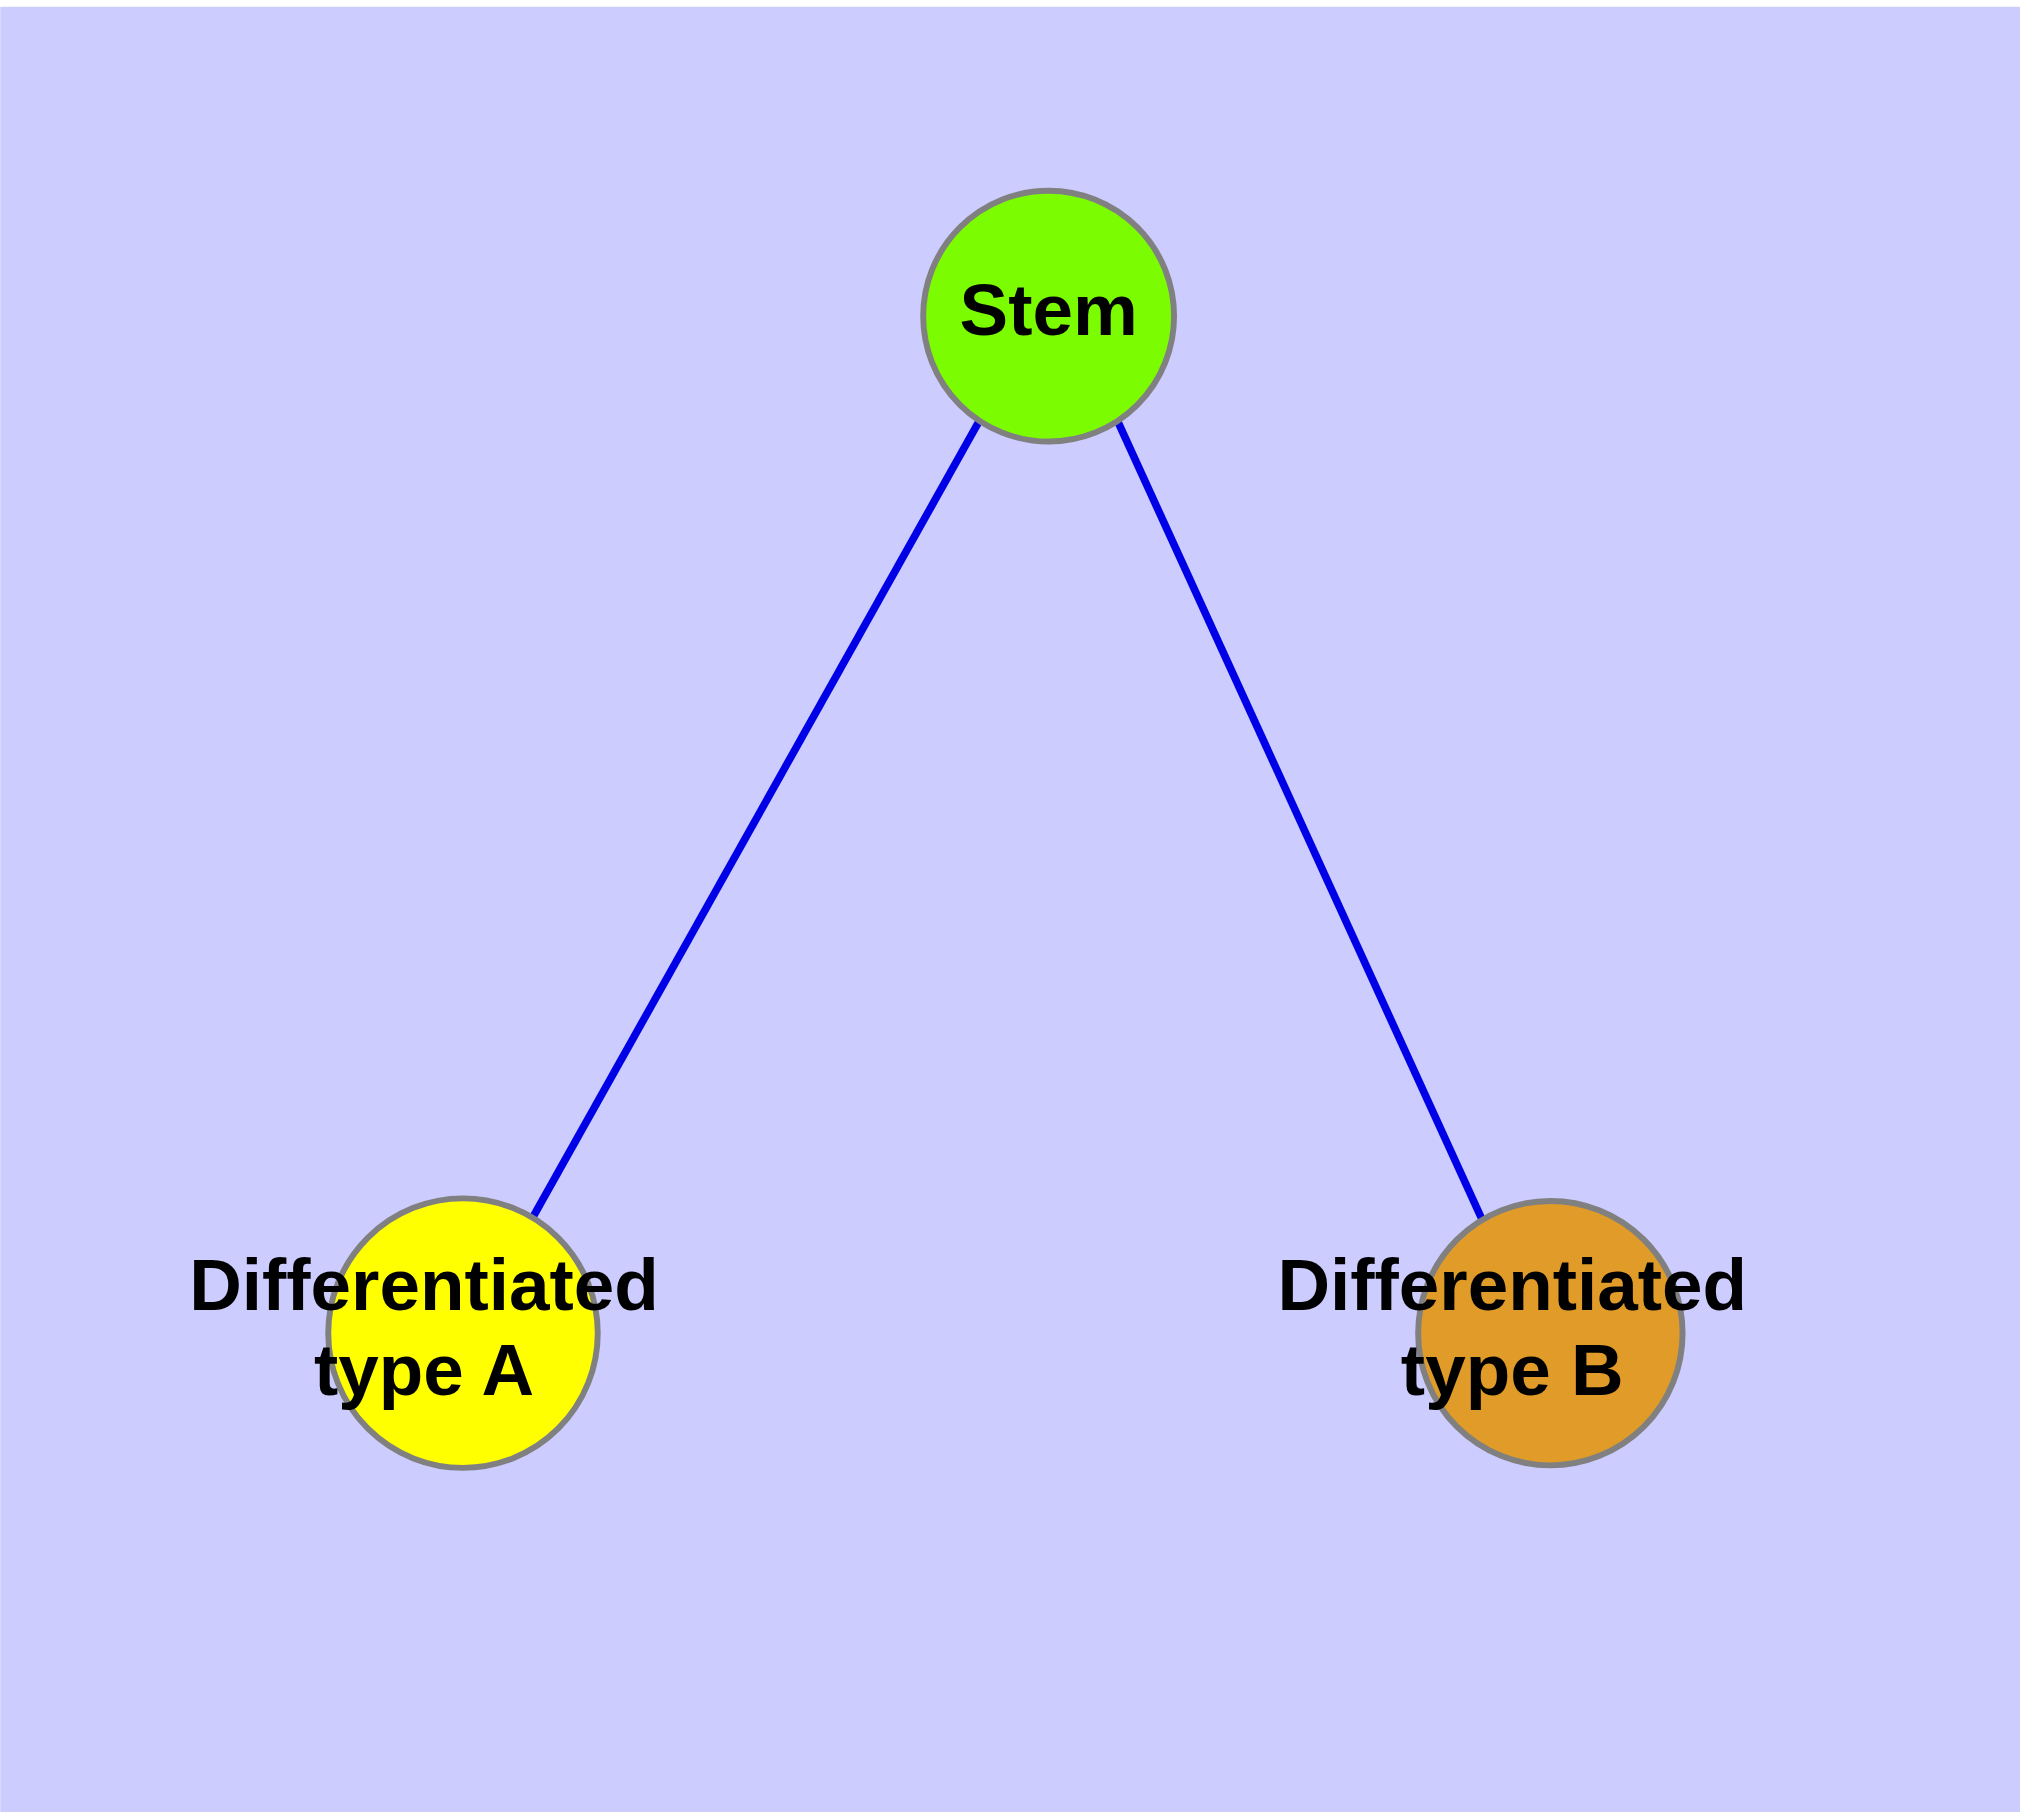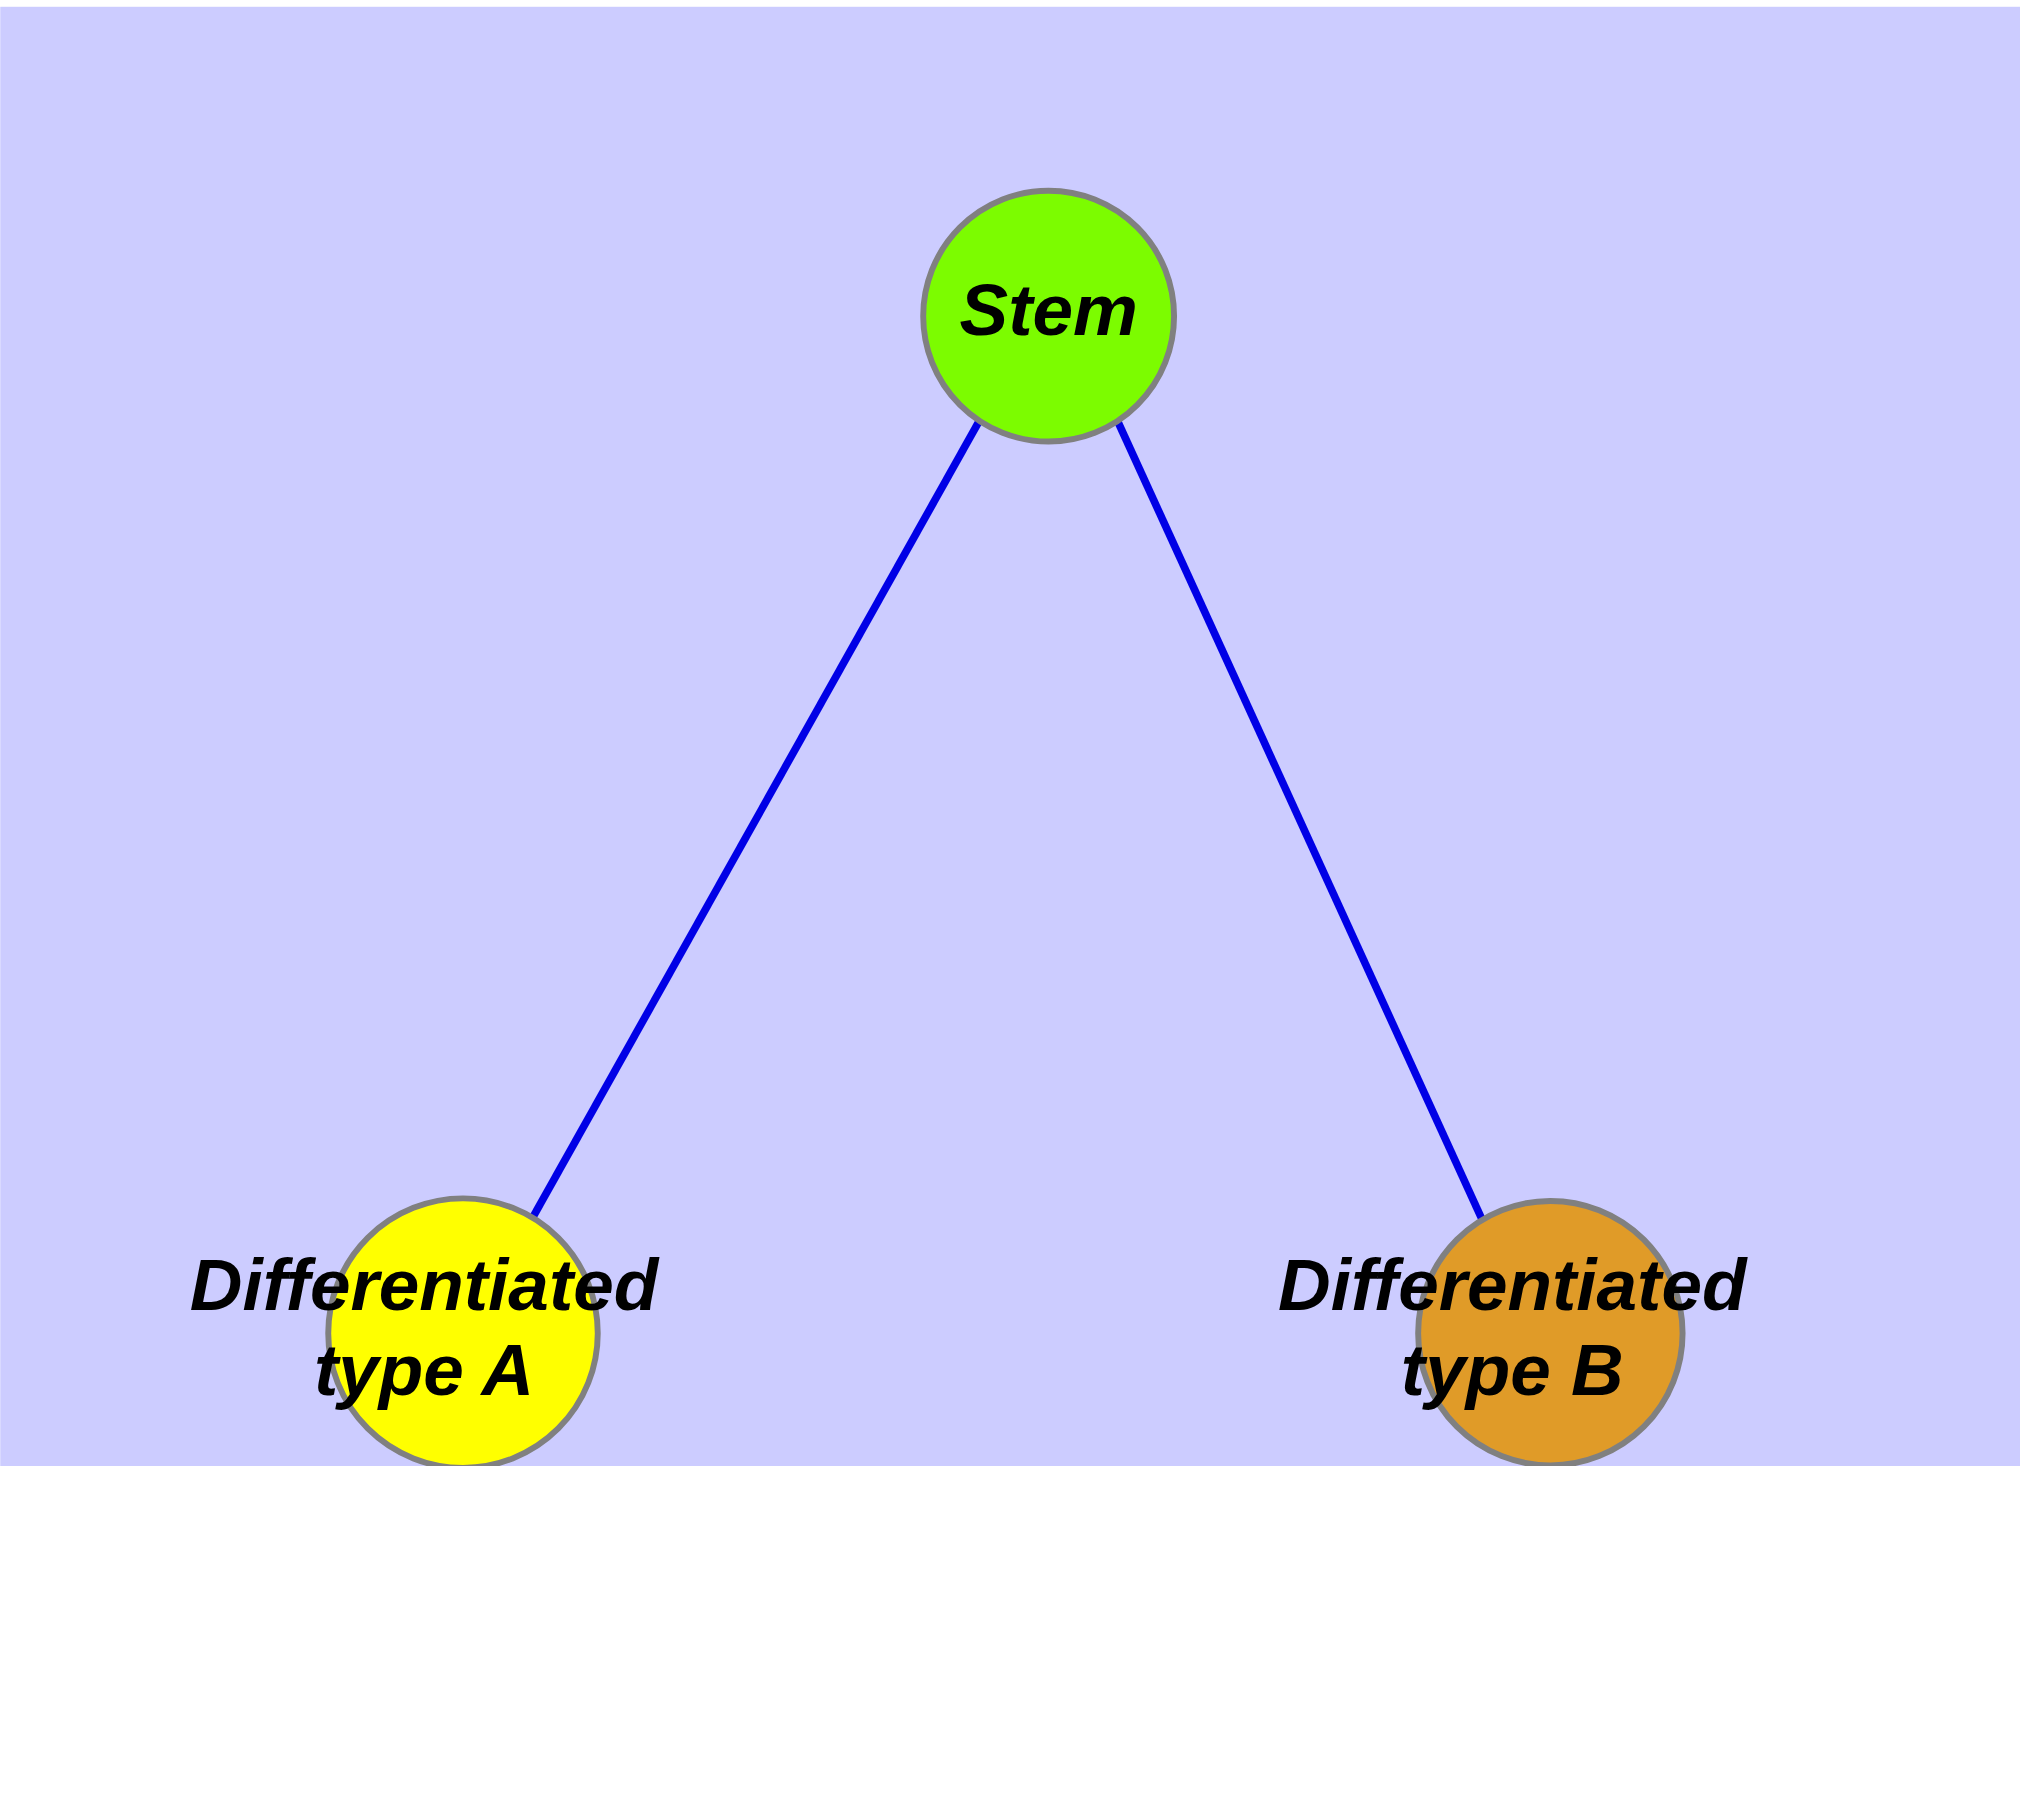--- a/index.html
+++ b/index.html
@@ -7,24 +7,23 @@
     margin: 0;
     padding: 0;
     background: #ffffff;
   }
   body {
     font-family: "Liberation Sans", sans-serif;
   }
   #canvas-wrap {
     position: relative;
     width: 2021px;
-    height: 1466px;
+    height: 1812px;
     overflow: hidden;
     background: #ffffff;
-    font-style: italic;
   }
   #graph-svg {
     display: block;
     position: absolute;
     top: 0;
     left: 0;
     width: 2021px;
     height: 1812px;
   }
   .node-label {

